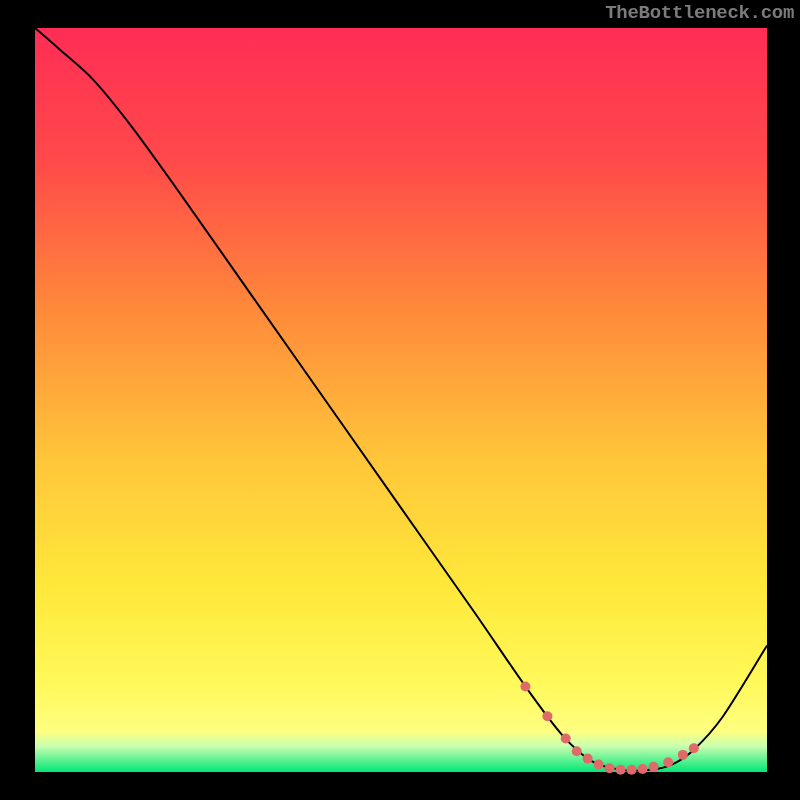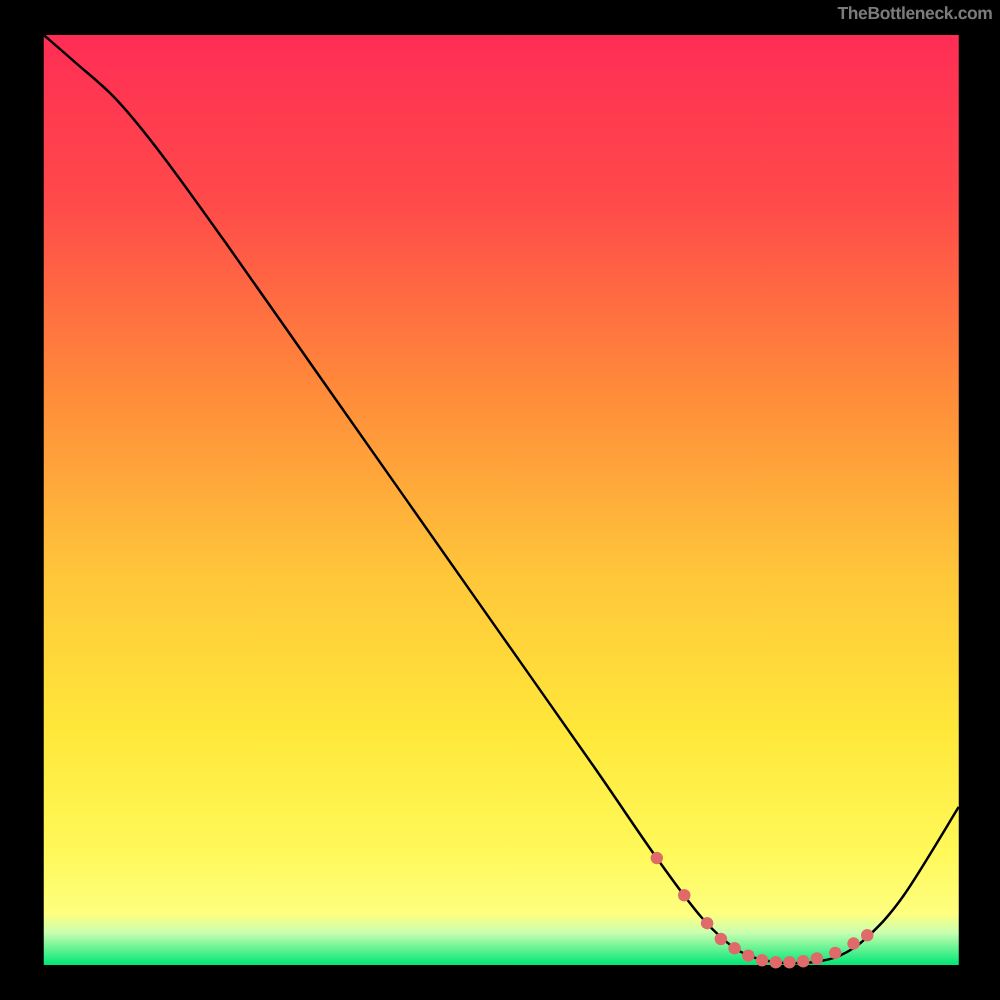--- a/index.html
+++ b/index.html
@@ -12,22 +12,22 @@
   }
   .container {
     position: relative;
     width: 800px;
     height: 800px;
   }
   .watermark {
     position: absolute;
     top: 2px;
     right: 6px;
-    font-family: Liberation Sans, sans-serif;
-    font-size: 14px;
+    font-family: Liberation Mono, monospace;
+    font-size: 19px;
     font-weight: bold;
     color: #7b7b7b;
     z-index: 10;
     letter-spacing: -0.3px;
   }
   svg {
     position: absolute;
     top: 0;
     left: 0;
   }

